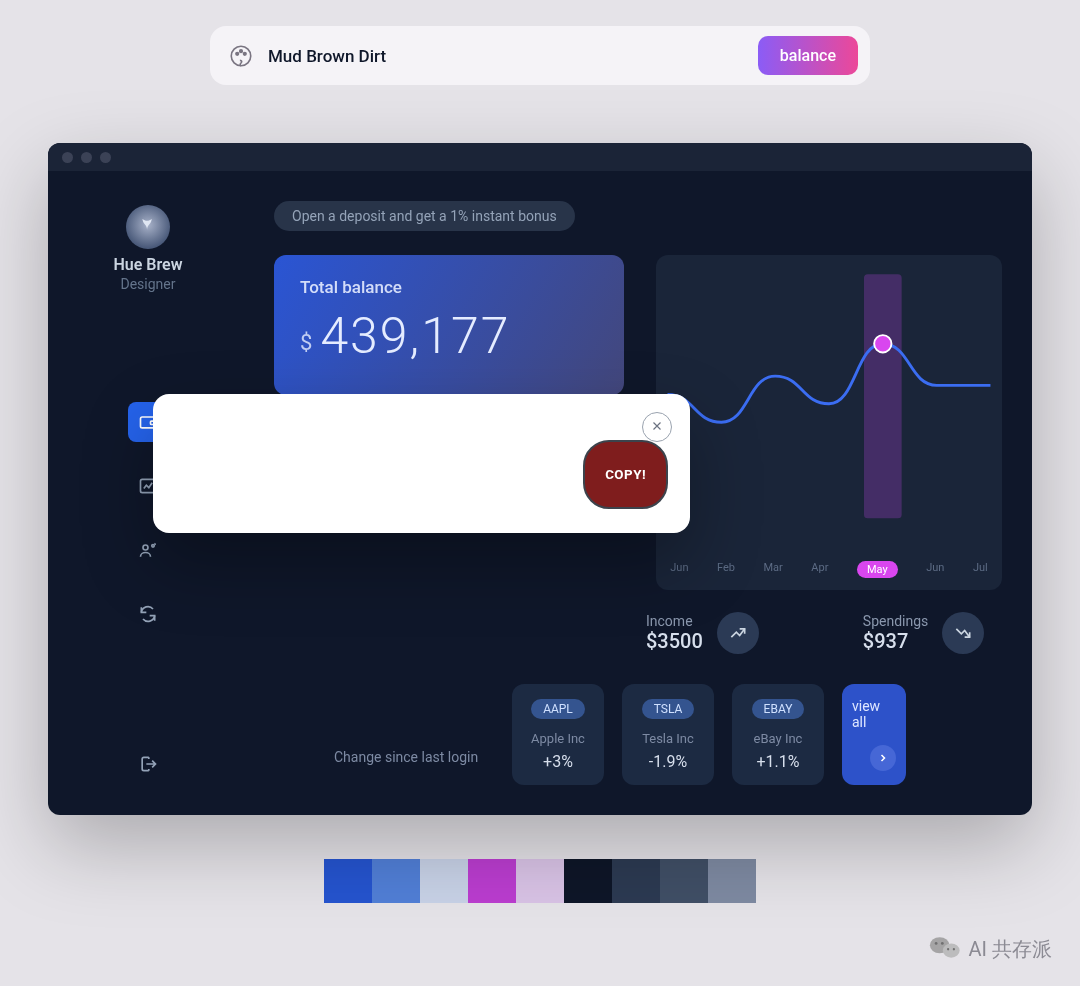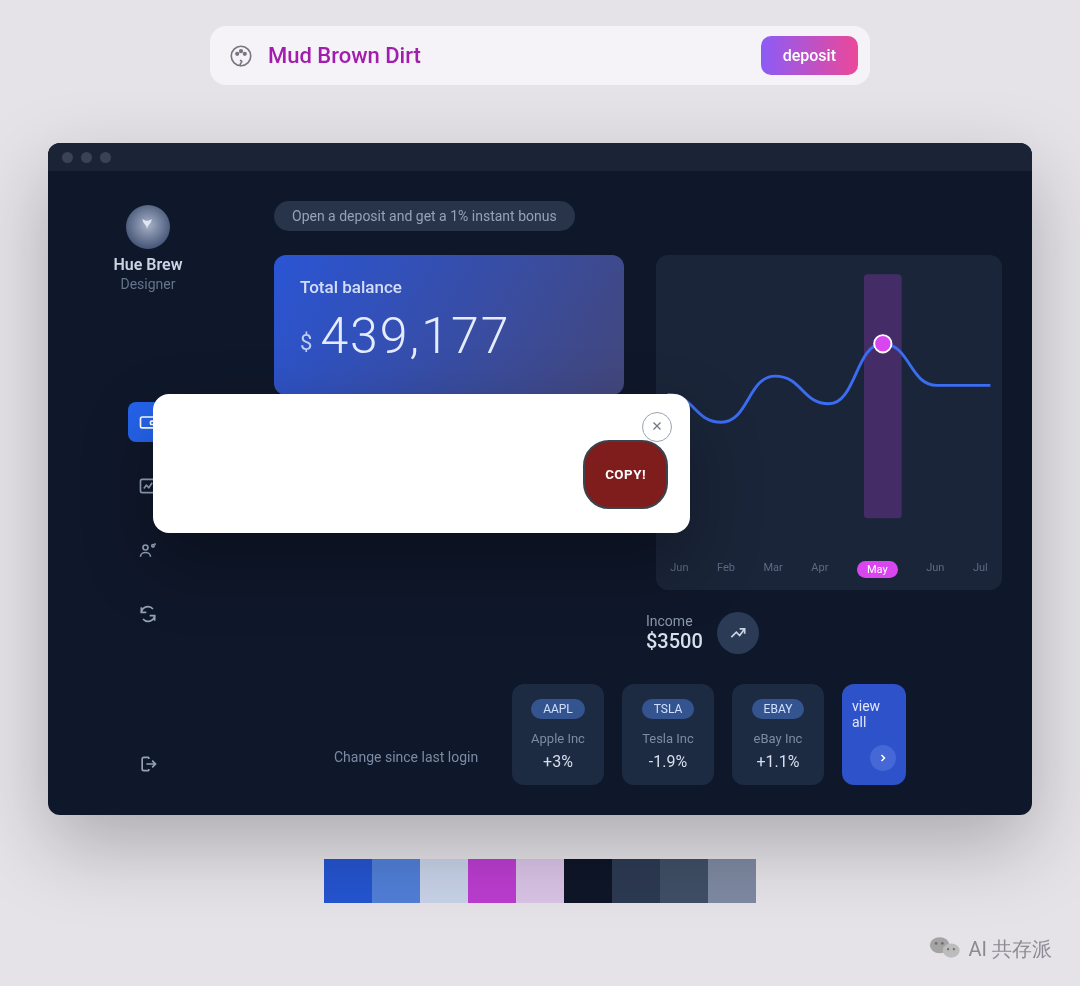--- a/index.html
+++ b/index.html
@@ -17,21 +17,21 @@
 * { box-sizing: border-box; margin: 0; padding: 0; font-family: -apple-system, BlinkMacSystemFont, "Segoe UI", Roboto, sans-serif; }
 body { background: #e5e3e8; min-height: 986px; width: 1080px; position: relative; overflow: hidden; }
 
 
 .page-dim { position:absolute; inset:0; background: rgba(230,228,233,0.0); pointer-events:none; }
 
 
 .topbar { display:flex; align-items:center; justify-content:space-between; background:#f5f3f7; border-radius:16px; width:660px; margin:26px auto 0; padding:10px 12px 10px 18px; }
 .topbar-left { display:flex; align-items:center; gap:14px; }
 .palette-icon { width:26px; height:26px; color:#7a7582; }
-.topbar-text { font-size:22px; color:#a21caf; font-weight:500; }
+.topbar-text { font-size:17px; color:#0f172a; font-weight:500; }
 .generate-btn { background: linear-gradient(90deg,#8b5cf6,#ec4899); color:#fff; border:none; padding:10px 22px; border-radius:10px; font-size:16px; font-weight:500; cursor:pointer; }
 
 
 .window { position:relative; width:984px; margin:58px auto 0; background:#0f172a; border-radius:12px; box-shadow: 0 30px 80px rgba(0,0,0,0.25); overflow:hidden; padding-bottom:30px; }
 .titlebar { height:28px; background:#1b2437; display:flex; align-items:center; padding-left:14px; gap:8px; }
 .dot { width:11px; height:11px; border-radius:50%; background:#3b4256; }
 
 .app { display:flex; padding:30px 30px 0 0; gap:26px; }
 
 
@@ -102,21 +102,21 @@
       <svg viewBox="0 0 24 24" width="26" height="26" fill="none" stroke="currentColor" stroke-width="1.5">
           <circle cx="12" cy="12" r="9"></circle>
           <circle cx="8.5" cy="10" r="1.2" fill="currentColor"></circle>
           <circle cx="12" cy="7.5" r="1.2" fill="currentColor"></circle>
           <circle cx="15.5" cy="10" r="1.2" fill="currentColor"></circle>
           <path d="M12 21c-1 0-1-1.5 0-2.5s1-2.5-1-2.5"></path>
         </svg>
     </span>
     <span class="topbar-text">Mud Brown Dirt</span>
   </div>
-  <button class="generate-btn">deposit</button>
+  <button class="generate-btn">balance</button>
 </div>
 
 <div class="window">
   <div class="titlebar">
     <div class="dot"></div>
     <div class="dot"></div>
     <div class="dot"></div>
   </div>
   <div class="app">
 
@@ -200,20 +200,32 @@
             <div class="stat-value">$3500</div>
           </div>
           <div class="stat-icon">
             <svg class="ic" viewBox="0 0 24 24" fill="none" stroke="currentColor" stroke-width="2">
                 <path d="M4 17l6-6 4 4 6-8"></path>
                 <path d="M14 7h6v6"></path>
               </svg>
           </div>
         </div>
         <div style="width:60px"></div>
+        <div class="stat">
+          <div>
+            <div class="stat-label">Spendings</div>
+            <div class="stat-value">$937</div>
+          </div>
+          <div class="stat-icon">
+            <svg class="ic" viewBox="0 0 24 24" fill="none" stroke="currentColor" stroke-width="2">
+                <path d="M4 7l6 6 4-4 6 8"></path>
+                <path d="M14 17h6v-6"></path>
+              </svg>
+          </div>
+        </div>
       </div>
 
       <div class="stock-row">
         <div class="caption">Change since last login</div>
         <div id="stocks-mount" style="display: contents;"><div class="stock"><span class="stock-badge">AAPL</span><div class="stock-name">Apple Inc</div><div class="stock-change">+3%</div></div><div class="stock"><span class="stock-badge">TSLA</span><div class="stock-name">Tesla Inc</div><div class="stock-change">-1.9%</div></div><div class="stock"><span class="stock-badge">EBAY</span><div class="stock-name">eBay Inc</div><div class="stock-change">+1.1%</div></div></div>
         <div class="viewall">
           <span>view all</span>
           <span class="arrow-btn">
             <svg width="12" height="12" viewBox="0 0 24 24" fill="none" stroke="currentColor" stroke-width="3">
                 <path d="M9 6l6 6-6 6"></path>

